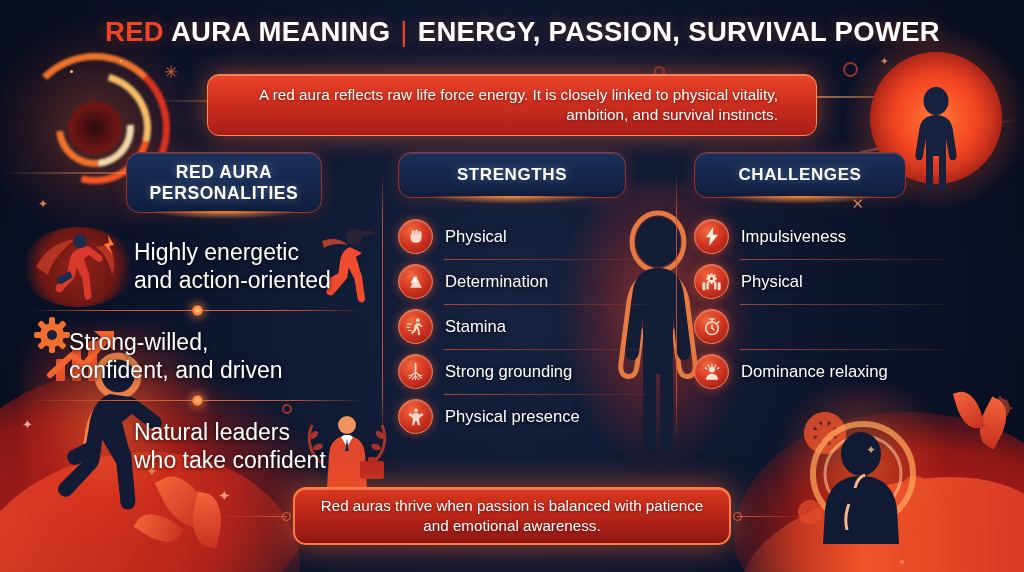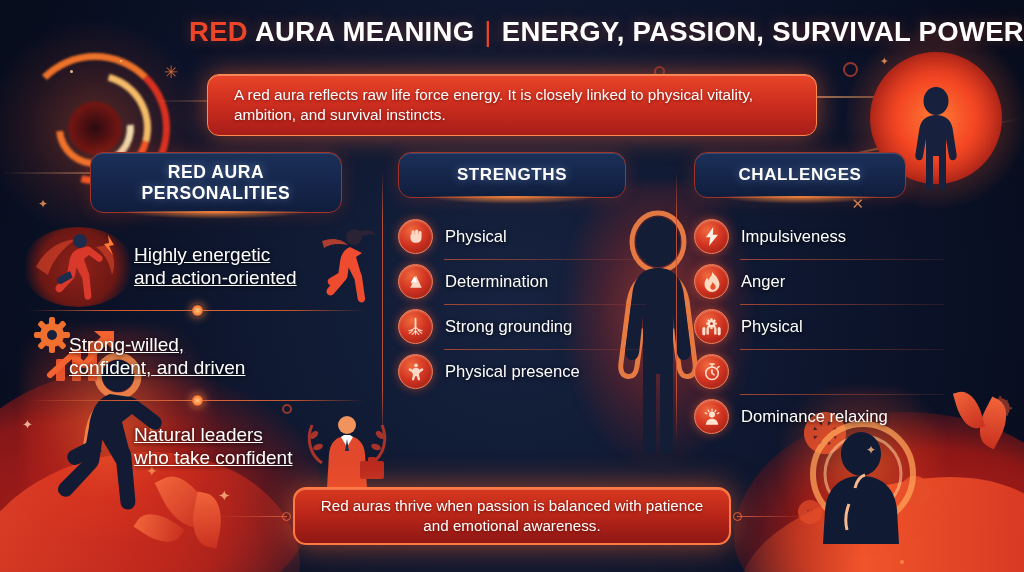--- a/index.html
+++ b/index.html
@@ -121,40 +121,40 @@
 
   
   .streak{
     position:absolute;height:2px;
     background:linear-gradient(90deg,rgba(255,140,60,0),#ffb070,rgba(255,140,60,0));
     opacity:.75;filter:blur(.6px);
   }
 
   
   .title{
-    position:absolute;left:0;right:0;top:16px;text-align:right;
+    position:absolute;left:0;right:0;top:16px;text-align:center;
     font-size:27.5px;font-weight:700;letter-spacing:.3px;color:#ffffff;
     text-shadow:0 0 14px rgba(255,90,40,.35);
     white-space:nowrap;
     margin-left:21px;
   }
   .title .red{color:#ee4427;}
   .title .bar{color:#ee4427;font-weight:400;padding:0 2px;}
 
   .intro{
     position:absolute;left:207px;top:74px;width:610px;height:62px;
     border-radius:12px;
     background:linear-gradient(180deg,#e9452a 0%,#cf2f1f 45%,#a81d19 100%);
     border:1.6px solid #ff8a4e;
     box-shadow:0 0 26px rgba(255,95,45,.55), inset 0 1px 0 rgba(255,190,150,.5);
     display:flex;align-items:center;justify-content:center;
     padding:0 22px;
   }
   .intro p{
-    margin:4px;text-align:left;color:#fff;font-size:15.3px;line-height:1.32;
+    margin:16px;text-align:right;color:#fff;font-size:15.3px;line-height:1.32;
     font-weight:400;text-shadow:0 1px 3px rgba(90,10,5,.7);
   }
 
   
   .col{position:absolute;}
   .col-left{left:22px;top:152px;width:350px;}
   .col-mid{left:398px;top:152px;width:248px;}
   .col-right{left:694px;top:152px;width:250px;}
 
   .pill{
@@ -169,23 +169,22 @@
     content:"";position:absolute;left:12%;right:12%;bottom:-7px;height:8px;
     background:radial-gradient(ellipse at 50% 0,rgba(255,140,60,.95) 0%,rgba(255,100,40,0) 70%);
   }
   .pill-left{padding:9px 10px;font-size:17.5px;line-height:1.18;}
   .pill-mid{padding:12px 10px;font-size:17px;}
   .pill-right{padding:12px 10px;font-size:17px;}
 
   
   .lrow{position:relative;display:flex;align-items:center;min-height:70px;}
   .lrow .ltext{
-    position:relative;z-index:3;color:#fff;font-size:19px;line-height:1.22;font-weight:400;
+    position:relative;z-index:3;color:#fff;font-size:23px;line-height:1.22;font-weight:400;
     text-shadow:0 1px 4px rgba(0,0,0,.85);
-    text-decoration:underline;
   }
   .lsep{position:relative;height:16px;margin:2px 0;}
   .lsep .line{
     position:absolute;left:6px;right:6px;top:7px;height:1px;
     background:linear-gradient(90deg,rgba(220,90,50,0),#c8542f 22%,#d9673a 50%,#c8542f 78%,rgba(220,90,50,0));
   }
   .lsep .orn{
     position:absolute;left:50%;top:1px;width:13px;height:13px;margin-left:-6px;border-radius:50%;
     background:radial-gradient(circle,#ffd08a 0%,#ff7e36 48%,rgba(230,80,35,0) 72%);
     box-shadow:0 0 9px rgba(255,130,60,.9);
@@ -360,21 +359,21 @@
   </div>
 
   <div class="intro">
     <p>A red aura reflects raw life force energy. It is closely linked to physical vitality, ambition, and survival instincts.</p>
   </div>
 
   <div class="vdiv vdiv-a"></div>
   <div class="vdiv vdiv-b"></div>
 
   <div class="col col-left">
-    <div class="pill pill-left" style="width:252px;margin:0 auto 0 68px;">
+    <div class="pill pill-left" style="width:196px;margin:0 auto 0 104px;">
       <div>RED AURA</div>
       <div>PERSONALITIES</div>
     </div>
 
     <div style="height:18px"></div>
 
     <div class="lrow">
       <div style="position:absolute;left:0;top:-4px;width:112px;height:80px;">
         <div style="position:absolute;inset:0;border-radius:50%;background:radial-gradient(circle,#8f2119 0%,#6d1814 55%,rgba(100,22,18,0) 78%);"></div>
         <svg width="112" height="80" viewBox="0 0 112 80" style="position:relative">
@@ -488,20 +487,30 @@
     <div class="lirow">
       <div class="badge">
         <svg width="20" height="18" viewBox="0 0 24 22" fill="#fbd9c6">
             <path d="M12 3l7 15H5z"></path>
             <path d="M6 11l4-7 3 6-2 2-2-2-2 3z" fill="#fff"></path>
           </svg>
       </div>
       <div class="litext">Determination</div>
     </div>
 
+    <div class="lirow">
+      <div class="badge">
+        <svg width="19" height="19" viewBox="0 0 24 24" fill="#fbd9c6">
+            <circle cx="15" cy="4" r="2.4"></circle>
+            <path d="M13.4 8c-1.6.6-2.4 2-2.7 3.6L10 16l-3 3.4c-.5.6-.5 1.4 0 1.9.6.5 1.4.4 1.9-.2l3.3-3.8c.3-.3.4-.7.5-1.1l.3-2 1.7 3 .6 4.8c.1.8.6 1.2 1.3 1.1.7-.1 1.1-.6 1-1.4l-.7-5.3c0-.4-.2-.8-.4-1.1L15 12l1.6-1.3 2.2 1.7c.5.4 1.2.3 1.6-.2.4-.5.3-1.2-.2-1.6L17.4 8.3c-.4-.4-.9-.5-1.4-.4z"></path>
+            <path d="M2 9h5M1 13h4M3 17h4" stroke="#fbd9c6" stroke-width="1.4" fill="none" stroke-linecap="round"></path>
+          </svg>
+      </div>
+      <div class="litext">Stamina</div>
+    </div>
 
     <div class="lirow">
       <div class="badge">
         <svg width="21" height="20" viewBox="0 0 24 24" fill="none" stroke="#fbd9c6" stroke-width="1.3" stroke-linecap="round">
             <path d="M12 2v10" stroke-width="2.2"></path>
             <path d="M12 12c-2 3-5 4-8 4.5M12 12c2 3 5 4 8 4.5M12 12v9M9.5 14c-1 3-3 4.5-5 5.5M14.5 14c1 3 3 4.5 5 5.5M11 17c-.6 2-1.6 3-3 4M13 17c.6 2 1.6 3 3 4"></path>
           </svg>
       </div>
       <div class="litext">Strong grounding</div>
     </div>
@@ -523,29 +532,20 @@
 
     <div class="lirow">
       <div class="badge">
         <svg width="16" height="19" viewBox="0 0 16 22" fill="#fff1e6">
             <path d="M9.5 0L1 12h5l-1.5 10L15 9H9z"></path>
           </svg>
       </div>
       <div class="litext">Impulsiveness</div>
     </div>
 
-    <div class="lirow">
-      <div class="badge">
-        <svg width="18" height="20" viewBox="0 0 20 24" fill="#ffd9c0">
-            <path d="M10 0c1 5-4 6-4 11 0-2-1-3-2-4-2 3-3 5-3 8a9 9 0 0 0 18 0c0-6-5-11-9-15z"></path>
-            <path d="M10 12c.5 3-2 3.5-2 6a3.2 3.2 0 0 0 6.4 0c0-3-3-4.5-4.4-6z" fill="#e8502b"></path>
-          </svg>
-      </div>
-      <div class="litext">Anger</div>
-    </div>
 
     <div class="lirow">
       <div class="badge">
         <svg width="21" height="20" viewBox="0 0 24 24" fill="#ffe3d0">
             <g>
               <circle cx="12" cy="8" r="4"></circle>
               <rect x="10.6" y="1.6" width="2.8" height="12.8" rx="1"></rect>
               <rect x="5.6" y="6.6" width="12.8" height="2.8" rx="1"></rect>
               <rect x="10.6" y="1.6" width="2.8" height="12.8" rx="1" transform="rotate(45 12 8)"></rect>
               <rect x="5.6" y="6.6" width="12.8" height="2.8" rx="1" transform="rotate(45 12 8)"></rect>

